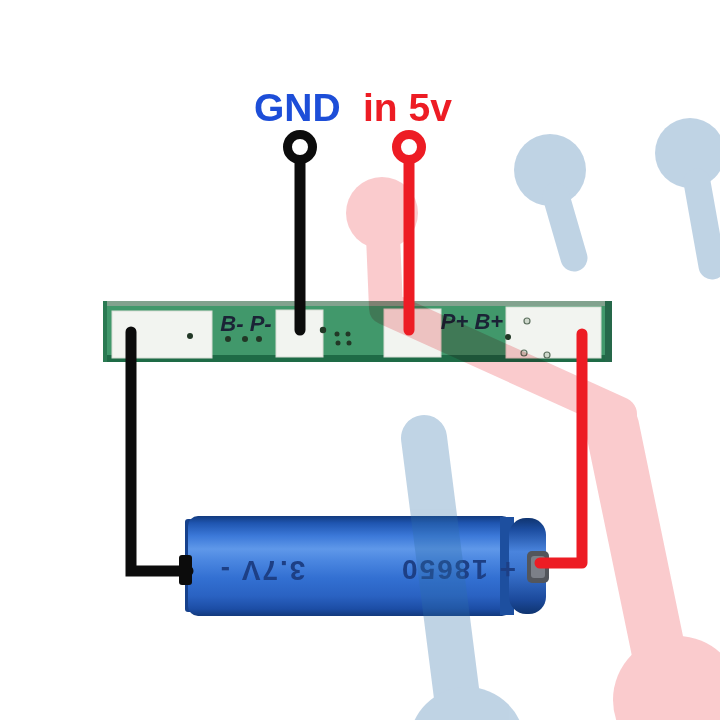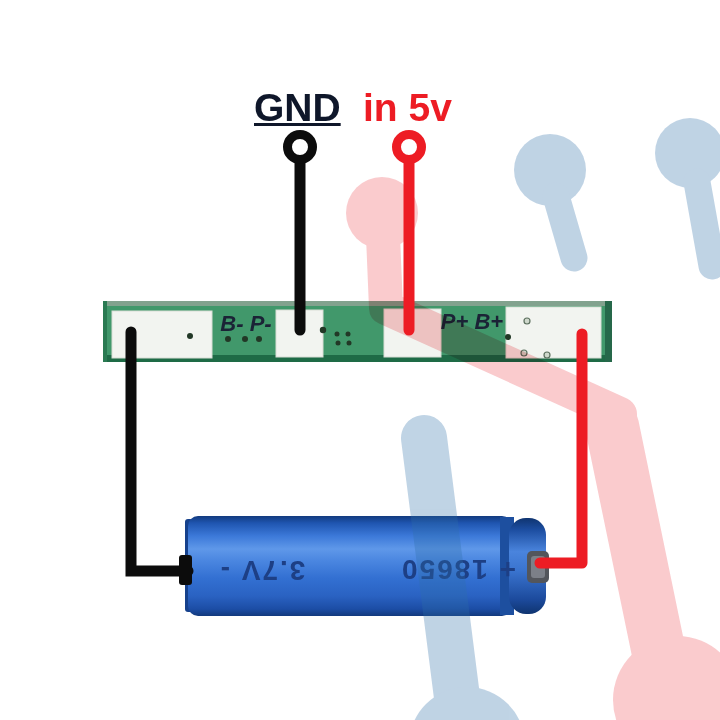--- a/index.html
+++ b/index.html
@@ -6,21 +6,21 @@
   body{
     width:720px;height:720px;position:relative;overflow:hidden;
     background:#ffffff;
     font-family:"Liberation Sans", sans-serif;
   }
   .stage{position:absolute;left:0;top:0;width:720px;height:720px;}
   .lbl{
     position:absolute;line-height:1;white-space:nowrap;
     font-weight:bold;font-size:39px;letter-spacing:0px;
   }
-  #gnd-label{left:254px;top:88px;color:#0f172a;text-decoration:underline;}
+  #gnd-label{left:254px;top:88px;color:#1d4ed8;}
   #in5v-label{left:363px;top:88px;color:#ed1c24;}
 </style>
 </head>
 <body>
 
 <svg class="stage" viewBox="0 0 720 720">
   <defs>
     <linearGradient id="battGrad" x1="0" y1="0" x2="0" y2="1">
       <stop offset="0" stop-color="#123a7e"></stop>
       <stop offset="0.07" stop-color="#1f55b0"></stop>

